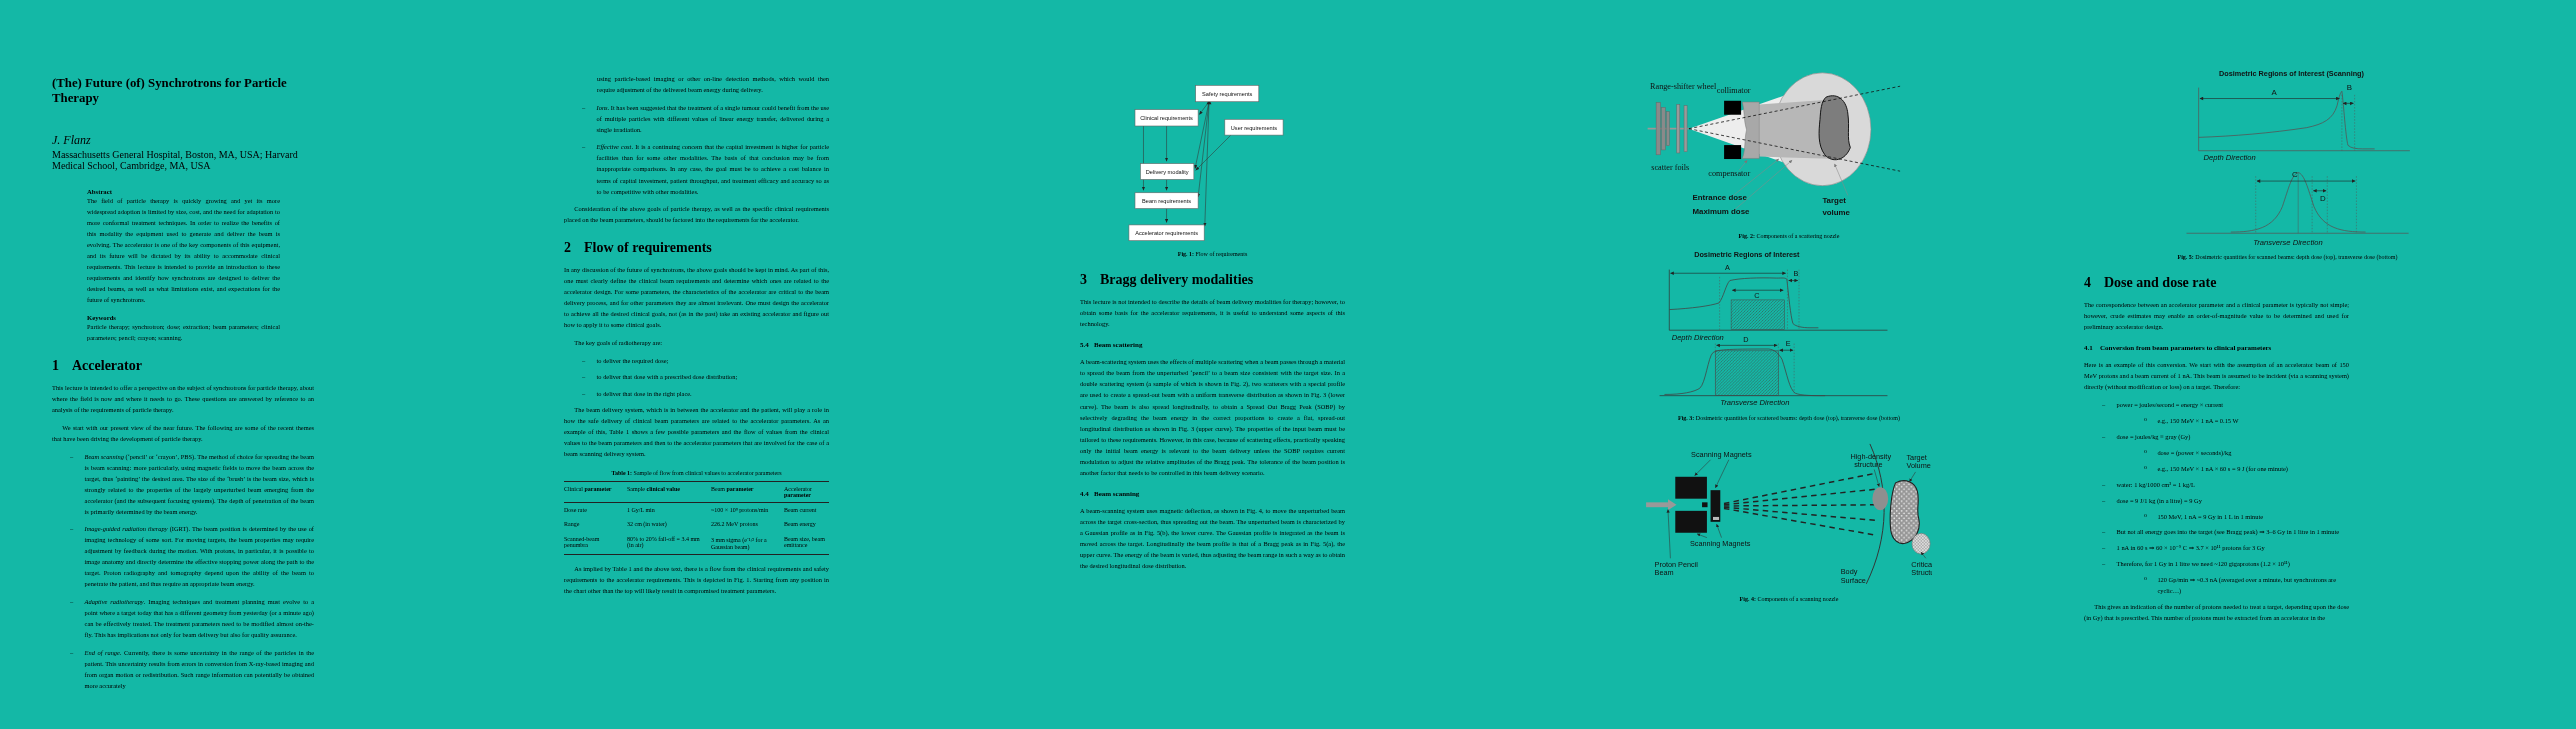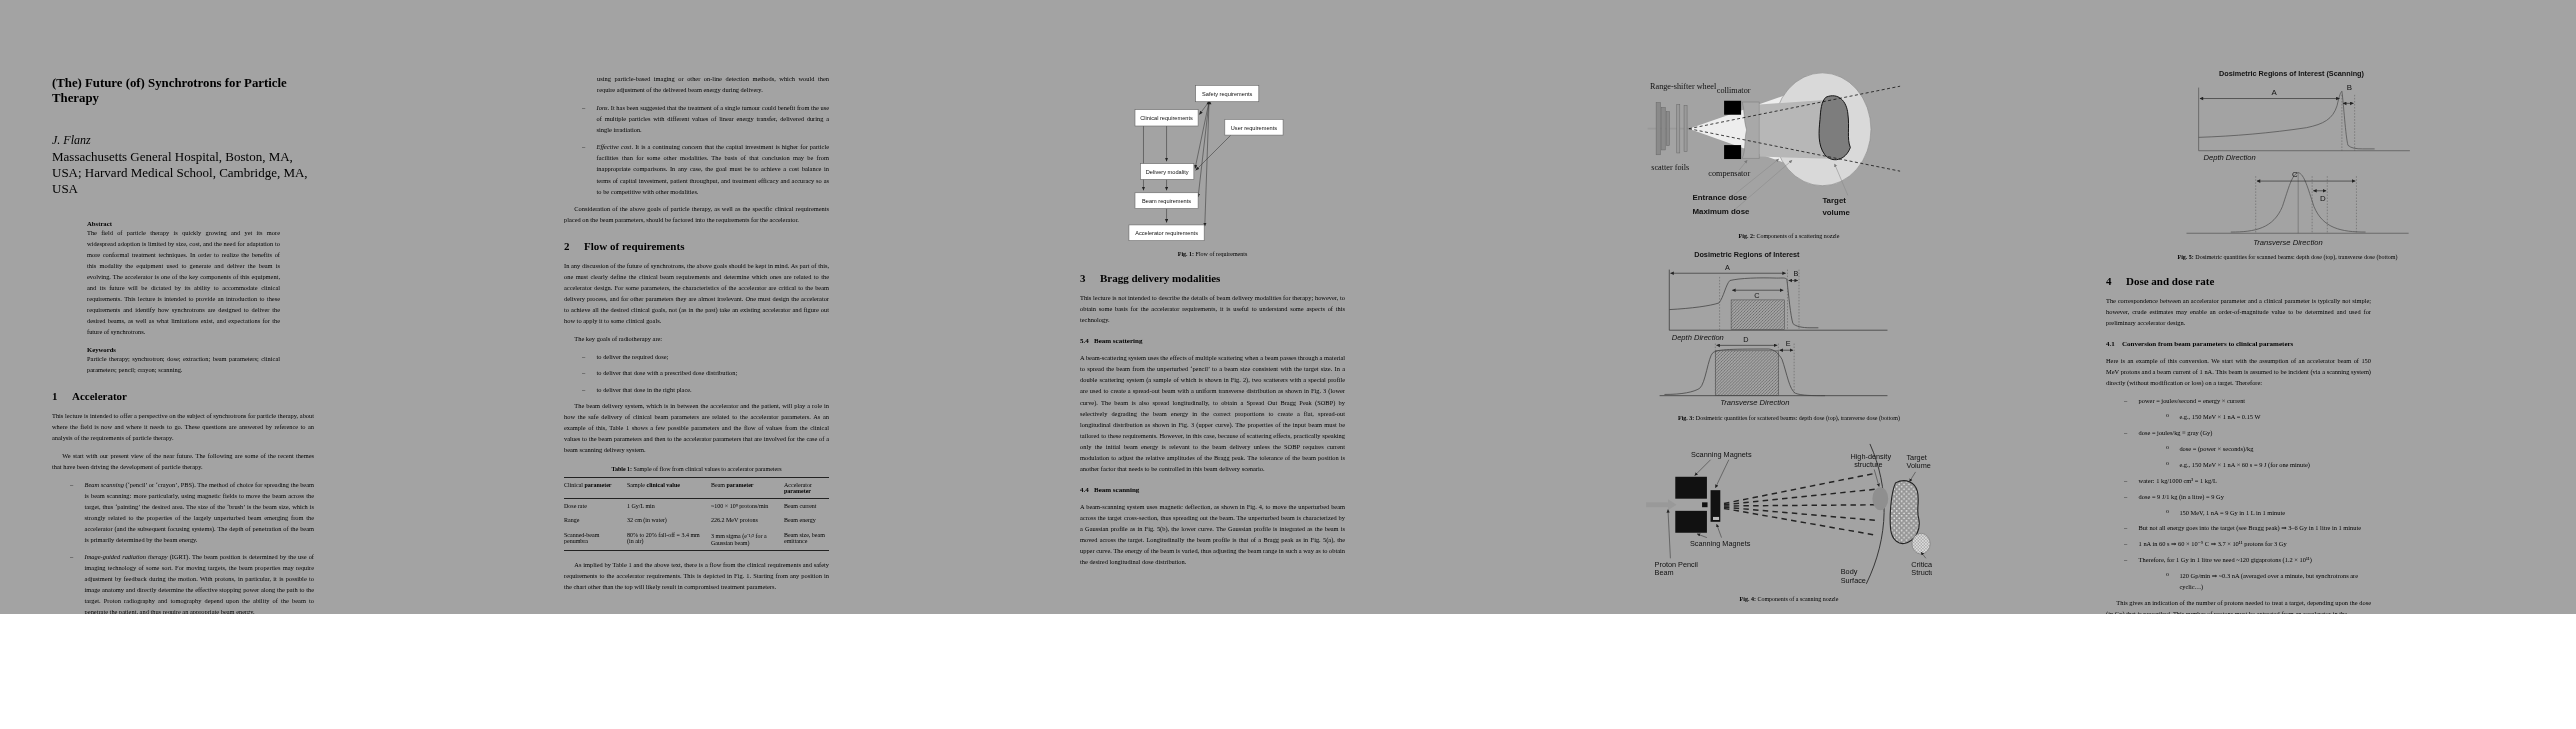--- a/index.html
+++ b/index.html
@@ -1,34 +1,34 @@
 <!DOCTYPE html>
 <html style="font-size:9.7px"><head>
 <meta charset="utf-8">
 <style>
   html,body{margin:0;padding:0;background:#fff;}
-  #canvas{position:relative;width:2576px;height:614px;background:#a3a3a3;overflow:hidden;
+  #canvas{position:relative;width:2576px;height:729px;background:#14b8a6;overflow:hidden;
           font-family:"Liberation Serif",serif;color:#000;}
   .col{position:absolute;}
   #col1{left:52px;top:67px;width:262px;}
   #col2{left:564px;top:73px;width:265px;}
   #col3{left:1080px;top:78px;width:265px;}
   #col4{left:1640px;top:68px;width:298px;}
   #col5{left:2084px;top:68px;width:349px;}
 
   .title{font-size:12.8px;font-weight:bold;margin:8.5px 0 27px;}
   .author{font-size:12px;font-style:italic;margin:0 0 1.2px;}
-  .affil{font-size:13px;margin:0 0 23px;}
+  .affil{font-size:10px;margin:0 0 17px;}
   .abs{margin-left:35px;width:193px;}
   .abs .hd{font-weight:bold;font-size:6.7px;margin:0 0 0.6px;}
   .abs p{margin:0 0 8.5px;}
   .kw{margin-left:35px;width:193px;}
   p{font-size:6.4px;line-height:1.72;text-align:justify;margin:0 0 6.7px;text-indent:0;}
   p.ind{text-indent:10.3px;}
-  h2{font-size:11px;font-weight:bold;margin:14.6px 0 8.5px;}
+  h2{font-size:14px;font-weight:bold;margin:14.6px 0 8.5px;}
   h2 .n{display:inline-block;width:20px;}
   h3{font-size:7px;font-weight:bold;margin:12px 0 7.3px;}
   h3 .n{display:inline-block;width:14px;}
   .bl{display:flex;margin:0 0 6.7px;}
   .bl .mk{flex:none;width:14.6px;margin-left:18px;font-size:6.4px;line-height:1.72;}
   .bl .bt{flex:1;font-size:6.4px;line-height:1.72;text-align:justify;}
   .term{font-style:italic;}
   .cont{margin-left:33px;}
   .goal{margin-bottom:5.5px;}
   .goal .bt{text-align:left;}
@@ -40,21 +40,21 @@
   table{border-collapse:collapse;width:100%;font-size:6px;border-top:1.2px solid #222;border-bottom:1.2px solid #222;}
   thead th{border-bottom:1.2px solid #222;font-weight:normal;text-align:left;padding:3.6px 3.6px 3.6px 0;vertical-align:top;}
   tbody td{padding:4.3px 3.6px 4.3px 0;vertical-align:top;}
   th b{font-weight:bold;}
   svg{display:block;}
   svg text{font-family:"Liberation Sans",sans-serif;fill:#111;}
   svg text.ser{font-family:"Liberation Serif",serif;}
   .fig1wrap{margin-left:38px;}
   .fig5wrap{margin-left:77px;}
   .cap5{margin-left:66px;width:275px;}
-  .txt5{margin-left:22px;width:265px;}
+  .txt5{width:265px;}
 </style>
 </head>
 <body>
 
 <div id="canvas">
 
   <div class="col" id="col1">
     <div class="title">(The) Future (of) Synchrotrons for Particle Therapy</div>
     <div class="author">J. Flanz</div>
     <div class="affil">Massachusetts General Hospital, Boston, MA, USA; Harvard Medical School, Cambridge, MA, USA</div>

